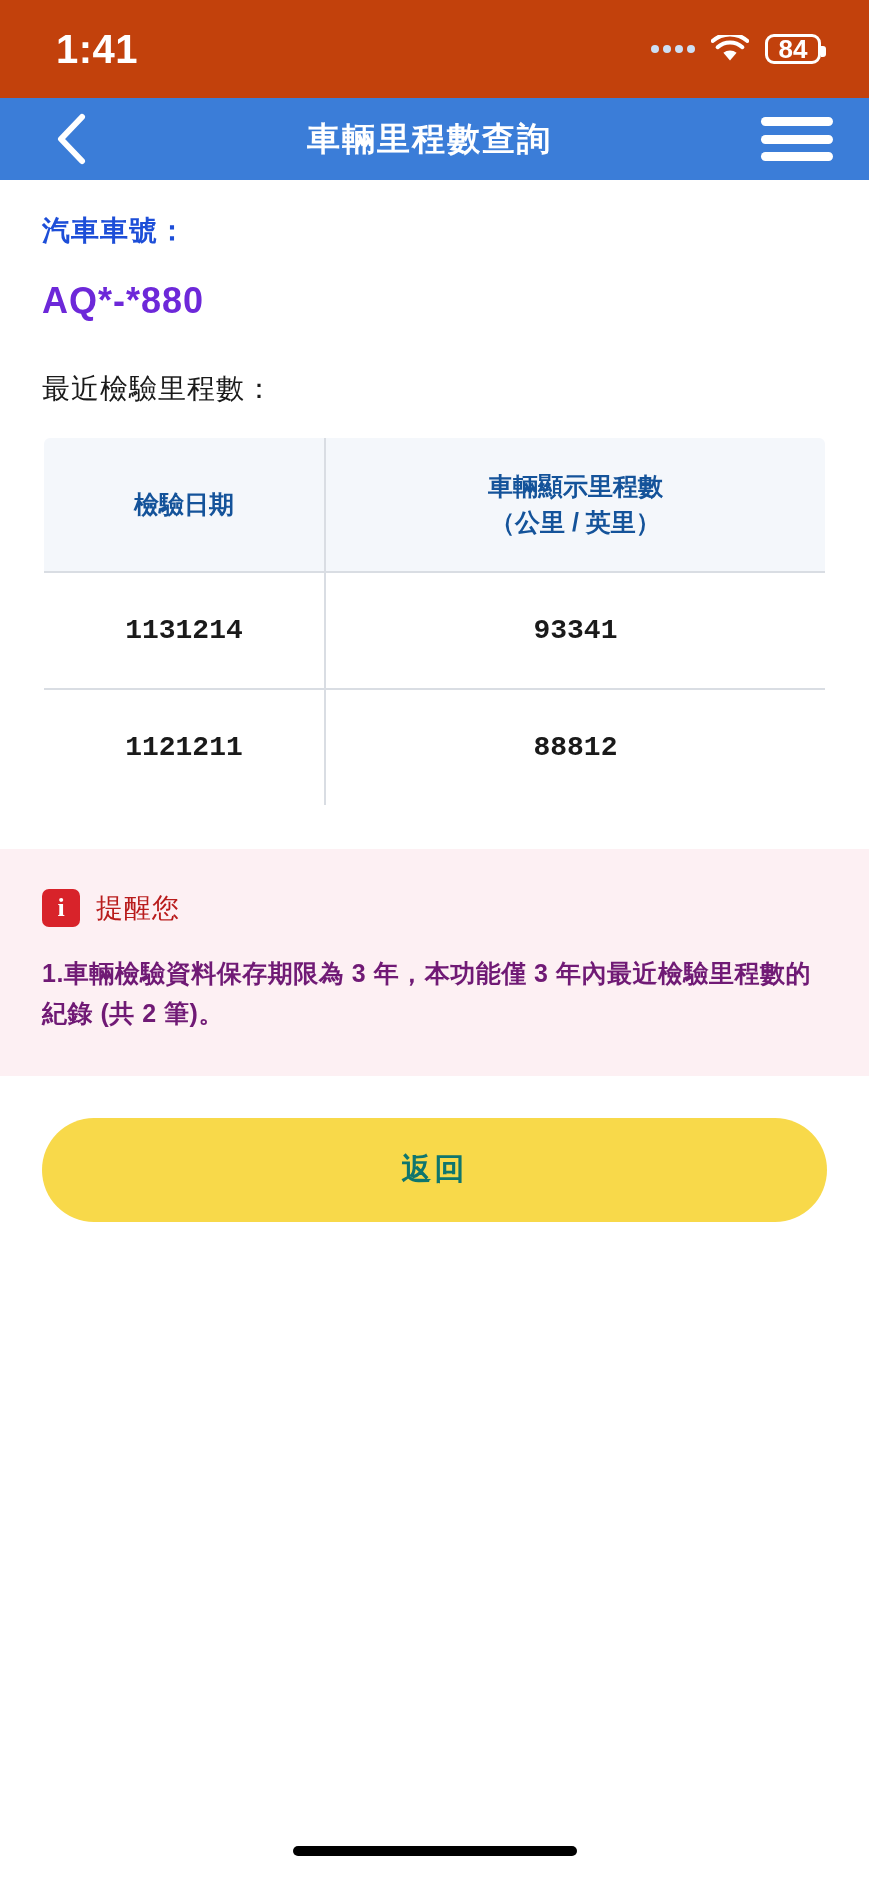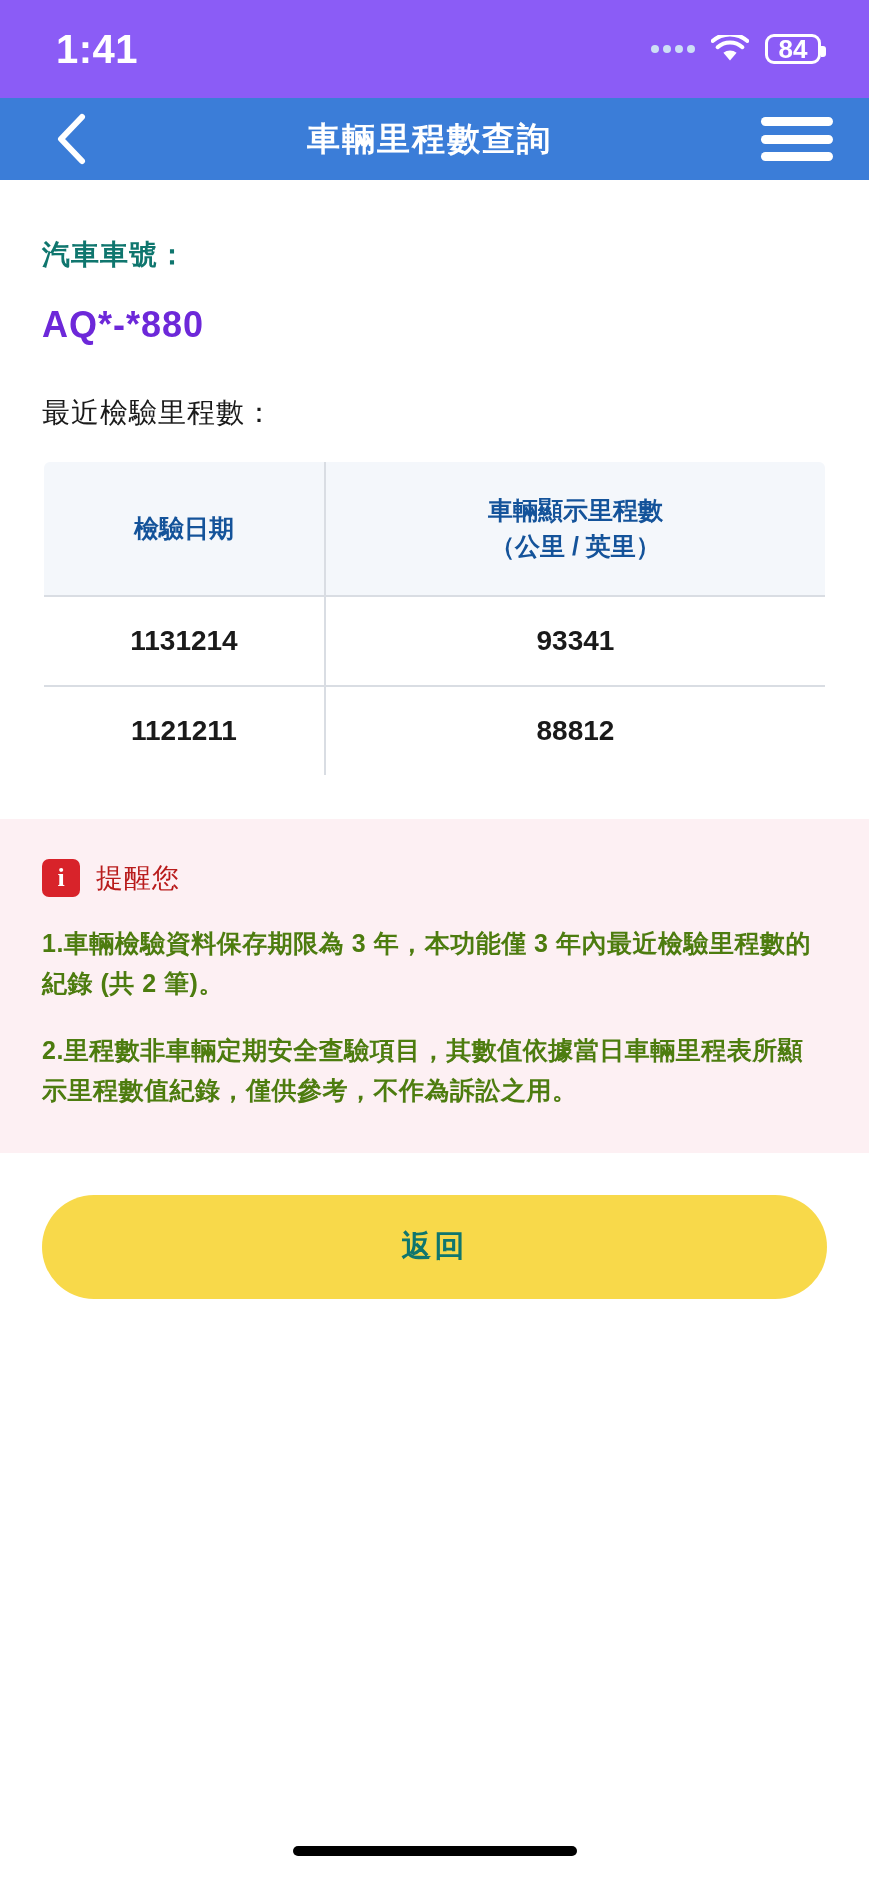--- a/index.html
+++ b/index.html
@@ -15,21 +15,21 @@
     width: 869px;
     height: 1882px;
     background: #ffffff;
     display: flex;
     flex-direction: column;
   }
 
   
   .status-bar {
     height: 98px;
-    background: #8b5cf6;
+    background: #c2410c;
     display: flex;
     align-items: center;
     justify-content: space-between;
     padding: 0 48px 0 56px;
     color: #ffffff;
     flex: 0 0 auto;
   }
   .status-time {
     font-size: 40px;
     font-weight: bold;
@@ -124,24 +124,24 @@
   }
 
   
   .content {
     flex: 1 1 auto;
     background: #ffffff;
     padding: 0 42px;
     overflow: hidden;
   }
   .label-plate {
-    margin-top: 56px;
+    margin-top: 32px;
     font-size: 28px;
     font-weight: bold;
-    color: #0f766e;
+    color: #1d4ed8;
     letter-spacing: 1px;
   }
   .plate-number {
     margin-top: 30px;
     font-size: 36px;
     font-weight: bold;
     color: #6d28d9;
     letter-spacing: 1px;
   }
   .label-mileage {
@@ -169,22 +169,23 @@
     padding: 30px 8px;
     border: 2px solid #d9dde3;
     line-height: 1.45;
   }
   table.mileage-table td {
     background: #ffffff;
     color: #1a1a1a;
     font-size: 28px;
     font-weight: bold;
     text-align: center;
-    padding: 28px 8px;
+    padding: 42px 8px;
     border: 2px solid #d9dde3;
+    font-family: Liberation Mono, monospace;
   }
   table.mileage-table col.c-date { width: 36%; }
   table.mileage-table col.c-value { width: 64%; }
 
   
   .notice {
     margin-top: 42px;
     margin-left: -42px;
     margin-right: -42px;
     background: #fdf0f3;
@@ -212,21 +213,21 @@
   .notice-title {
     font-size: 27px;
     font-weight: normal;
     color: #b91c1c;
     letter-spacing: 1px;
   }
   .notice-p {
     margin-top: 26px;
     font-size: 25px;
     font-weight: bold;
-    color: #4d7c0f;
+    color: #701a75;
     line-height: 1.62;
     letter-spacing: 0.5px;
   }
 
   
   .btn-wrap {
     padding: 42px 42px 0;
   }
   .back-action-btn {
     width: 100%;
@@ -328,21 +329,20 @@
         </tr>
       </tbody>
     </table>
 
     <div class="notice">
       <div class="notice-head">
         <div class="info-icon">i</div>
         <div class="notice-title">提醒您</div>
       </div>
       <div class="notice-p">1.車輛檢驗資料保存期限為 3 年，本功能僅 3 年內最近檢驗里程數的紀錄 (共 2 筆)。</div>
-      <div class="notice-p">2.里程數非車輛定期安全查驗項目，其數值依據當日車輛里程表所顯示里程數值紀錄，僅供參考，不作為訴訟之用。</div>
     </div>
 
     <div class="btn-wrap" style="padding-left:0;padding-right:0;">
       <button class="back-action-btn">返回</button>
     </div>
 
   </div>
 
   <div class="home-indicator-wrap">
     <div class="home-indicator"></div>

